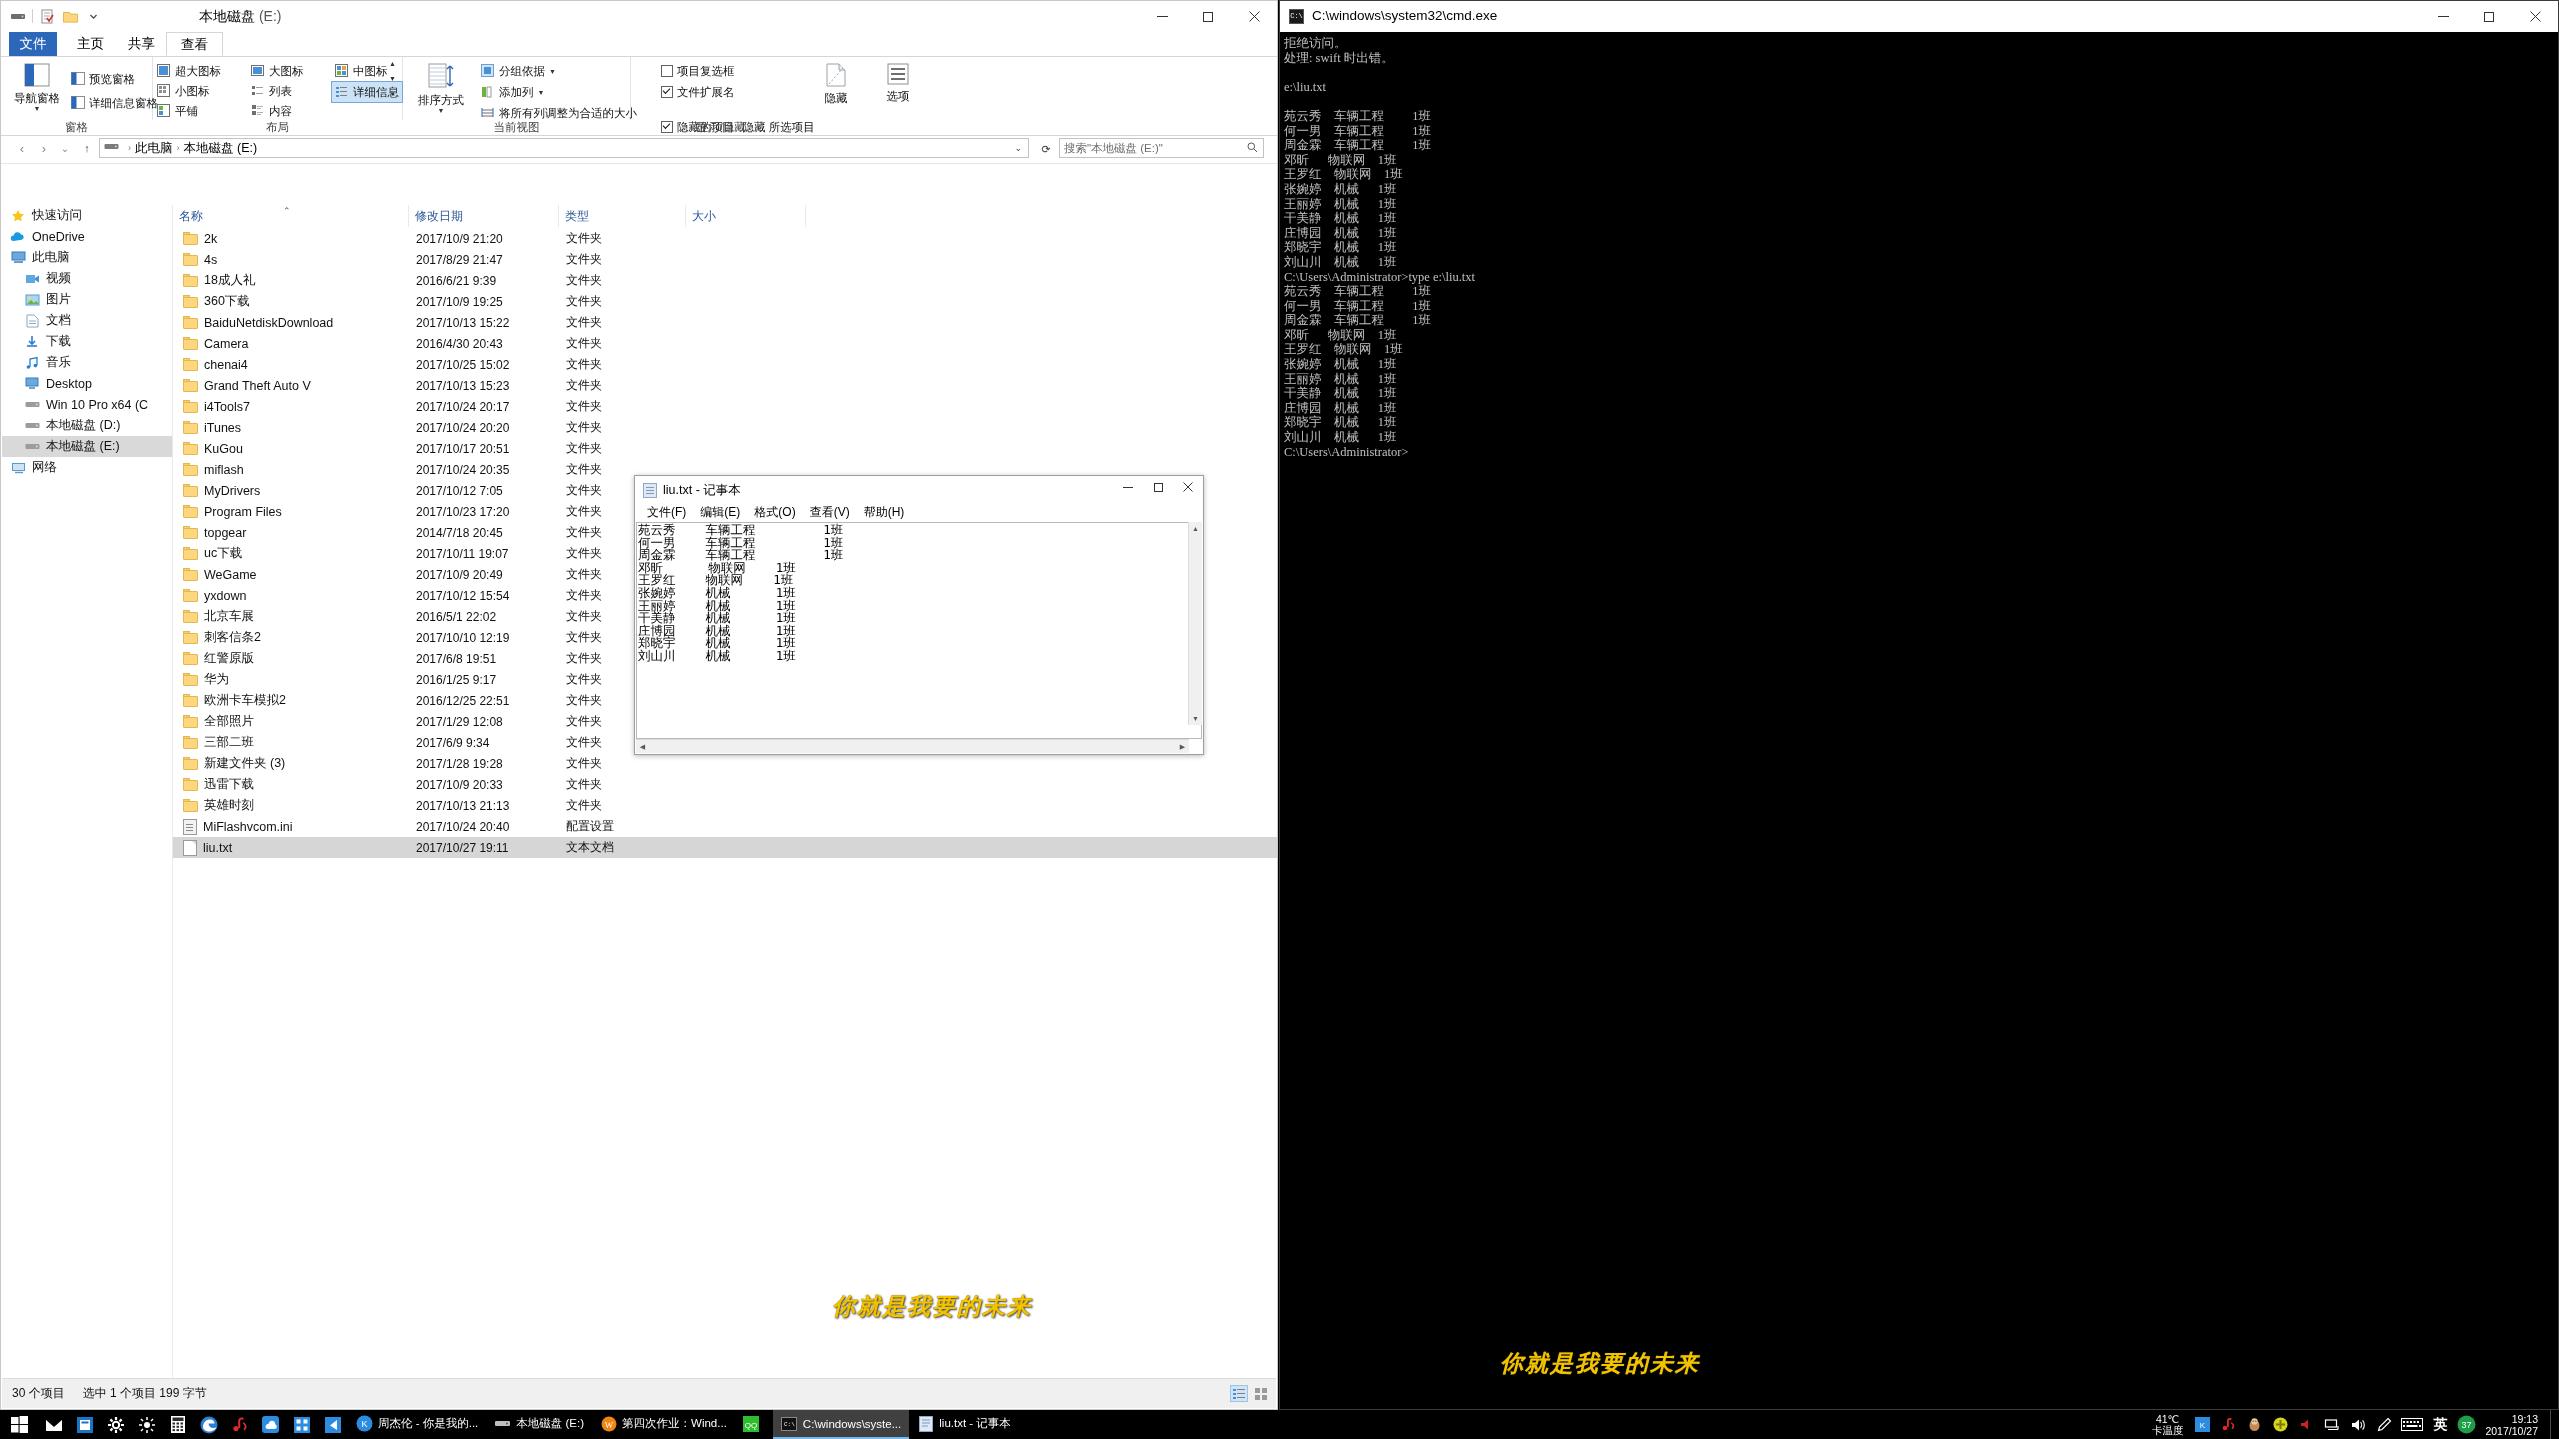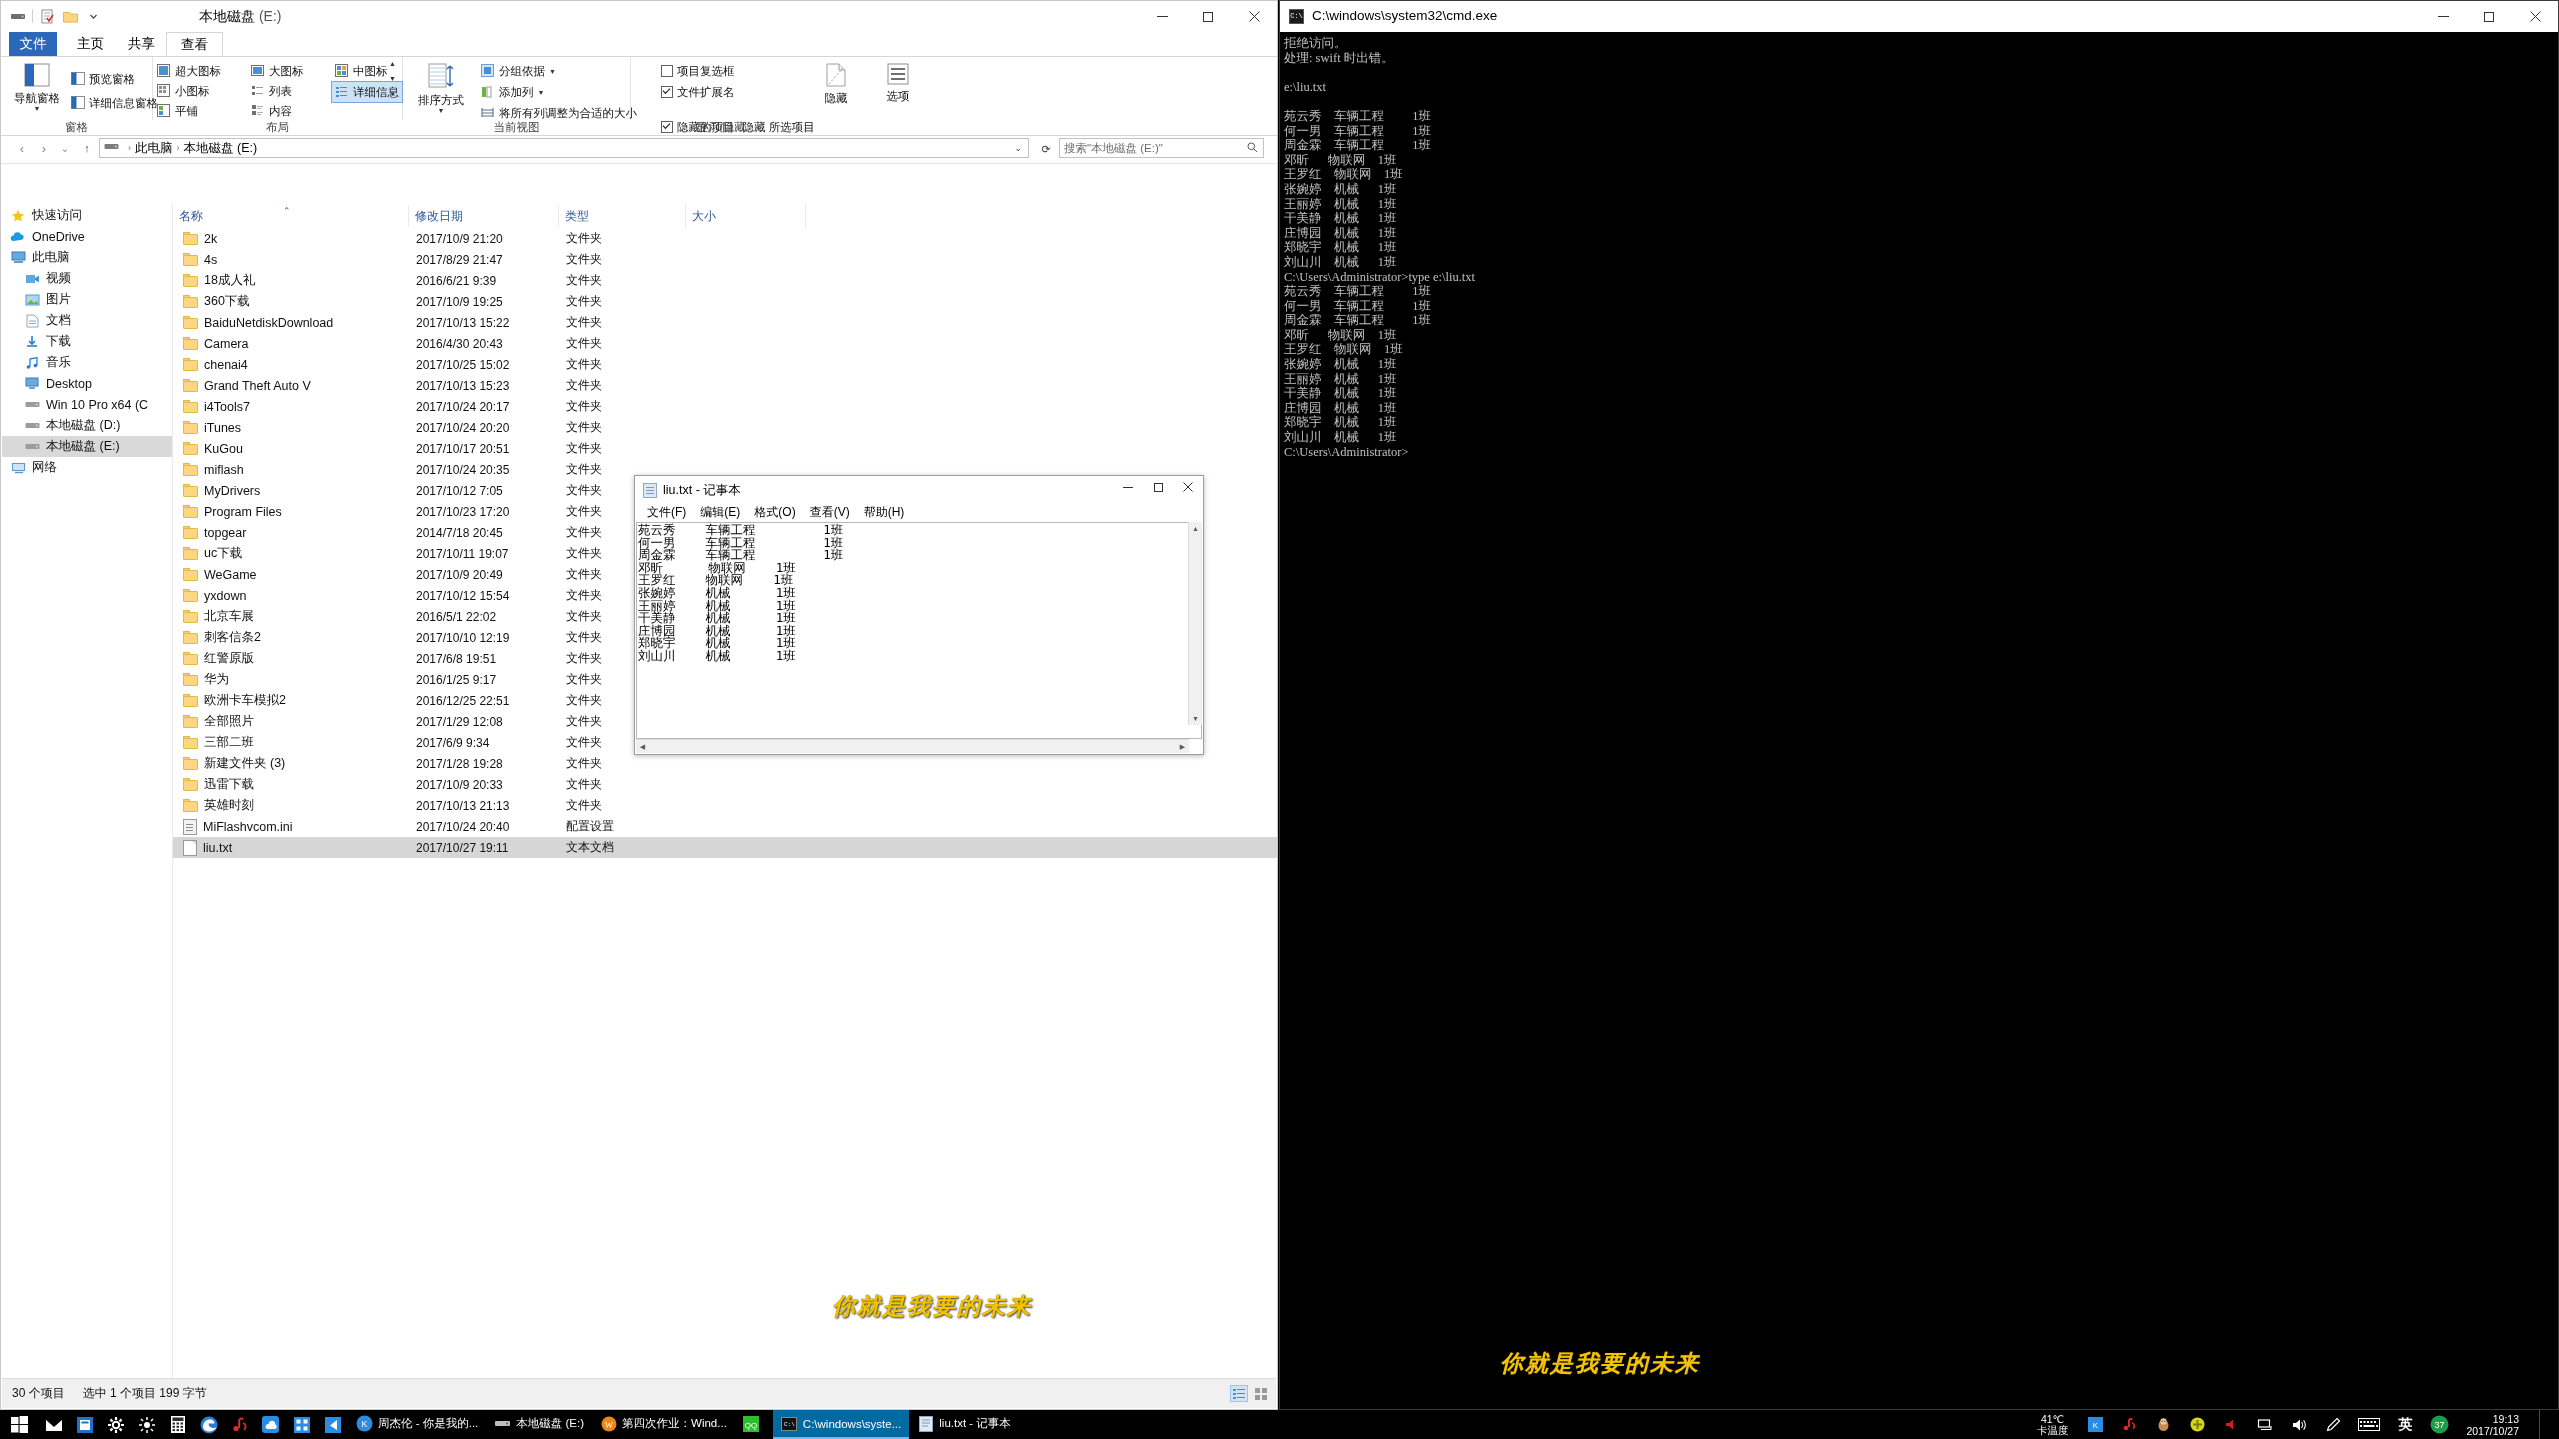--- a/index.html
+++ b/index.html
@@ -125,23 +125,23 @@
   }
   .lyric.l1{left:832px;top:1291px;}
   .lyric.l2{left:1500px;top:1348px;}
 
   
   .taskbar{position:absolute;left:0;bottom:0;width:2559px;height:29px;background:#000;display:flex;align-items:center;}
   .tb-start{width:38px;height:29px;display:flex;align-items:center;justify-content:center;}
   .tb-ico{width:31px;height:29px;display:flex;align-items:center;justify-content:center;}
   .tb-task{height:29px;display:flex;align-items:center;gap:5px;padding:0 8px;max-width:190px;
            font-size:11.5px;color:#fff;white-space:nowrap;overflow:hidden;border-bottom:2px solid transparent;box-sizing:border-box;}
-  .tb-task.active{background:#0369a1;border-bottom:2px solid #76b9ed;}
+  .tb-task.active{background:#404040;border-bottom:2px solid #76b9ed;}
   .tb-task .ti{width:17px;height:17px;flex:0 0 17px;display:flex;align-items:center;justify-content:center;}
-  .tb-right{margin-left:auto;display:flex;align-items:center;height:29px;padding-right:12px;gap:12px;}
+  .tb-right{margin-left:auto;display:flex;align-items:center;height:29px;padding-right:1px;gap:4px;}
   .tb-temp{color:#fff;font-size:10.5px;line-height:11px;text-align:center;margin-right:4px;}
   .tb-tray{width:22px;height:29px;display:flex;align-items:center;justify-content:center;}
   .tb-clock{color:#fff;font-size:10.5px;line-height:12px;text-align:right;padding:0 8px 0 4px;}
   .tb-show{width:7px;height:29px;border-left:1px solid #4a4a4a;}
 </style>
 </head>
 <body>
 
 <div class="screen">
   <div class="desktop"></div>

